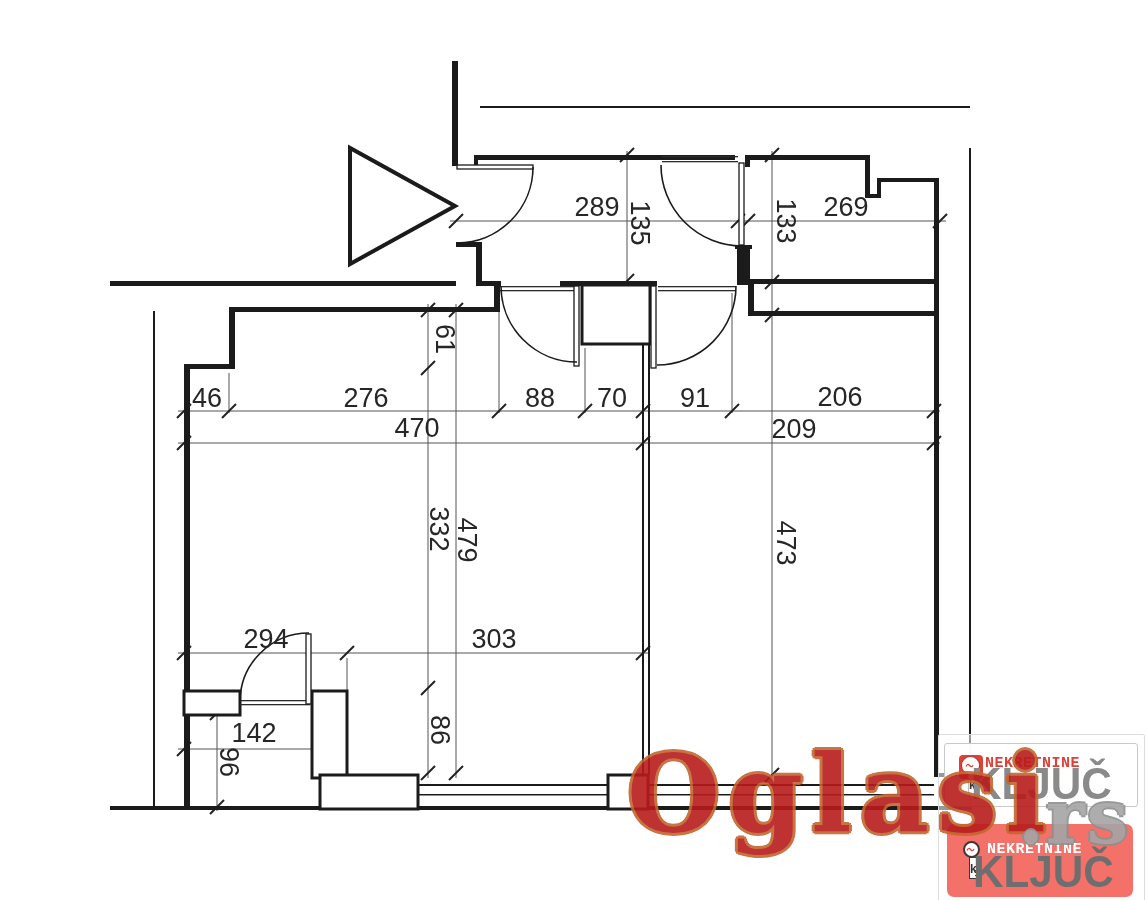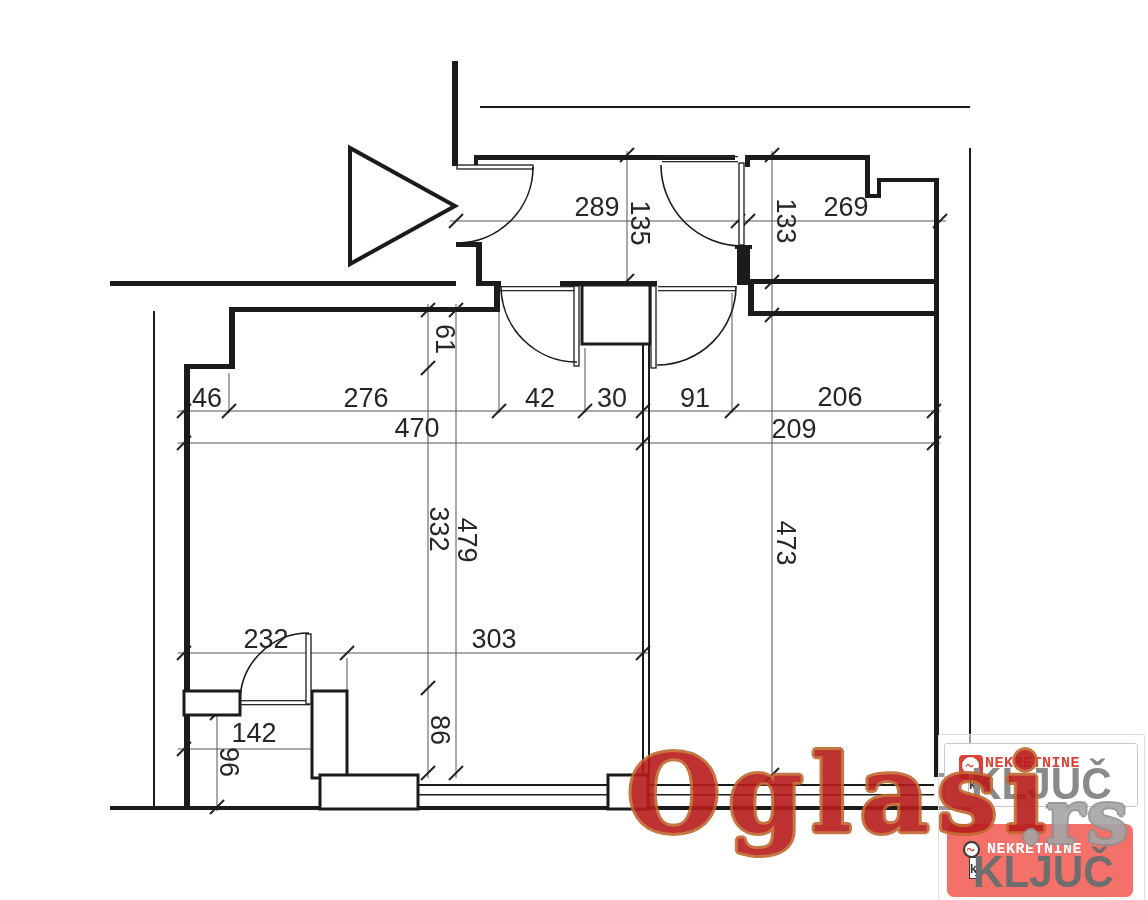--- a/index.html
+++ b/index.html
@@ -166,32 +166,32 @@
       <path d="M240,684 A69,69 0 0 1 309,615" fill="none" stroke="#1B1B1B" stroke-width="1.6"></path>
       <polygon points="350,130 350,246 455,188" fill="#fff" stroke="#1B1B1B" stroke-width="4"></polygon>
     </svg>
 
   <div class="dim" style="left:597px;top:189px">289</div>
   <div class="dim rot" style="left:639px;top:205px">135</div>
   <div class="dim rot" style="left:785px;top:203px">133</div>
   <div class="dim" style="left:846px;top:189px">269</div>
   <div class="dim" style="left:207px;top:380px">46</div>
   <div class="dim" style="left:366px;top:380px">276</div>
-  <div class="dim" style="left:540px;top:380px">42</div>
-  <div class="dim" style="left:612px;top:380px">30</div>
+  <div class="dim" style="left:540px;top:380px">88</div>
+  <div class="dim" style="left:612px;top:380px">70</div>
   <div class="dim" style="left:695px;top:380px">91</div>
   <div class="dim" style="left:840px;top:379px">206</div>
   <div class="dim" style="left:417px;top:410px">470</div>
   <div class="dim" style="left:794px;top:411px">209</div>
   <div class="dim rot" style="left:444px;top:321px">61</div>
   <div class="dim rot" style="left:438px;top:511px">332</div>
   <div class="dim rot" style="left:466px;top:522px">479</div>
   <div class="dim rot" style="left:439px;top:712px">86</div>
   <div class="dim rot" style="left:785px;top:525px">473</div>
-  <div class="dim" style="left:266px;top:621px">232</div>
+  <div class="dim" style="left:266px;top:621px">294</div>
   <div class="dim" style="left:494px;top:621px">303</div>
   <div class="dim" style="left:254px;top:715px">142</div>
   <div class="dim rot" style="left:228px;top:744px">96</div>
 
   <div id="badge-box"></div>
 
   <div class="card" id="card1">
     <div class="key-icon">
       <span class="key-box"></span>
       <span class="ring">

